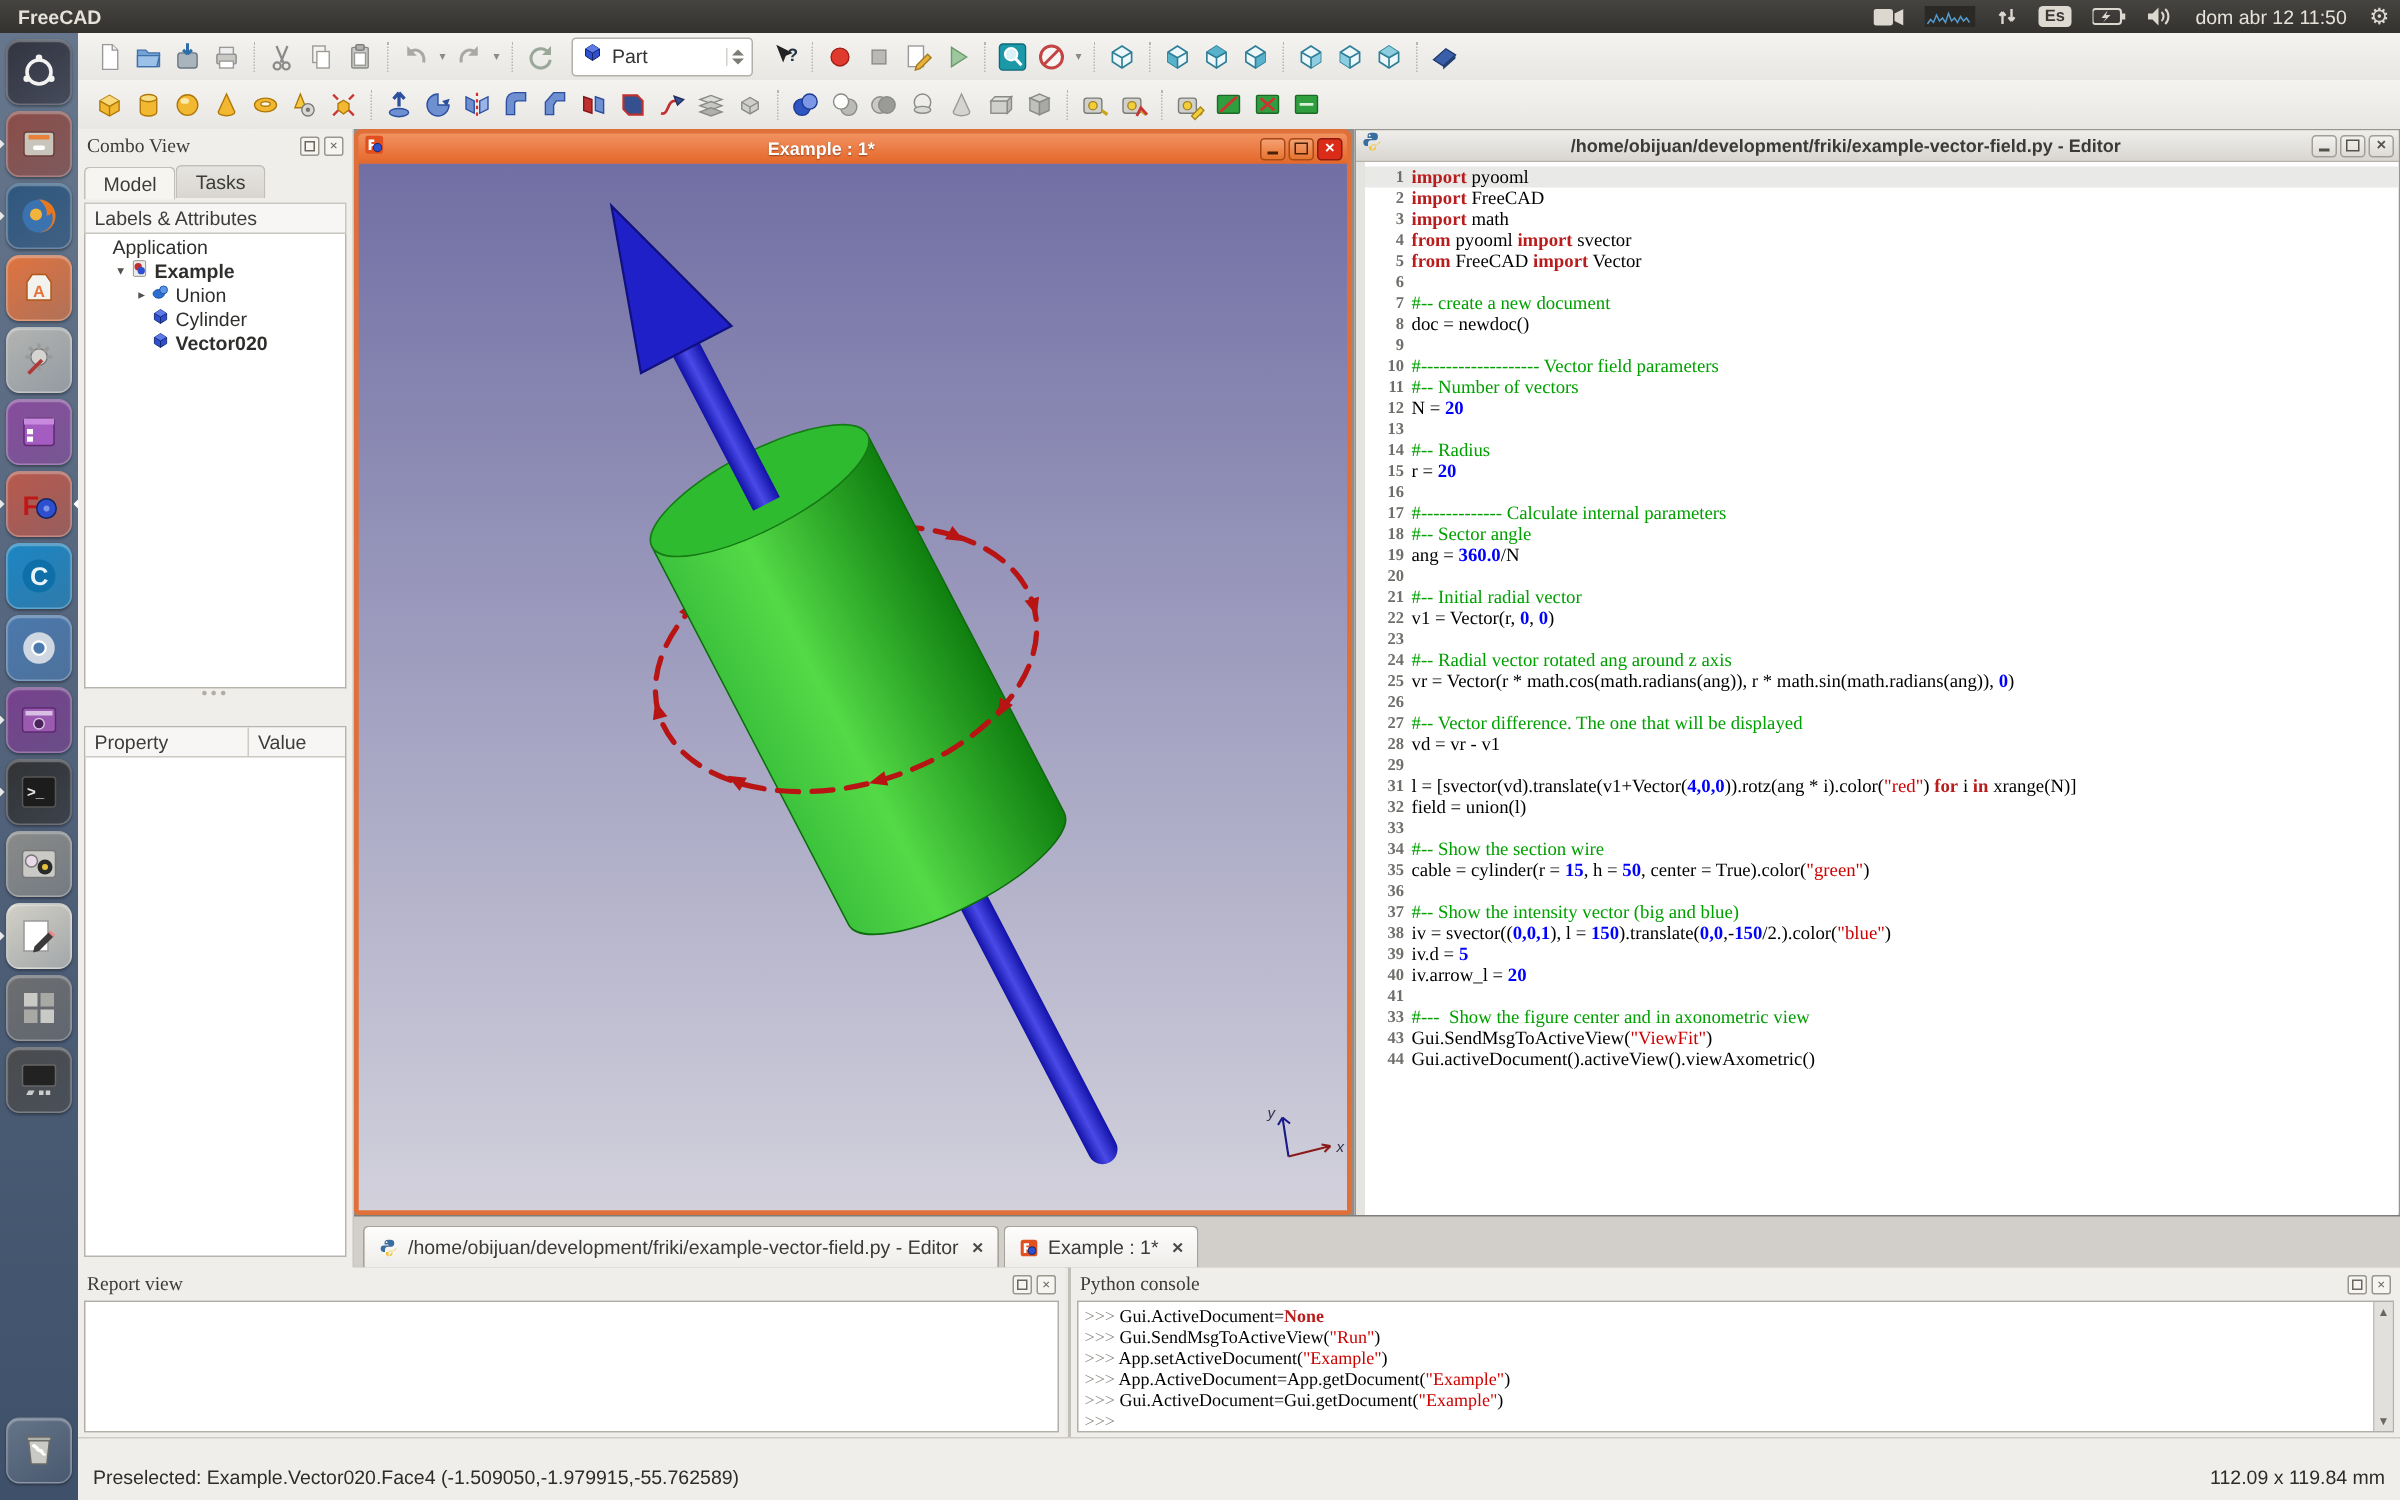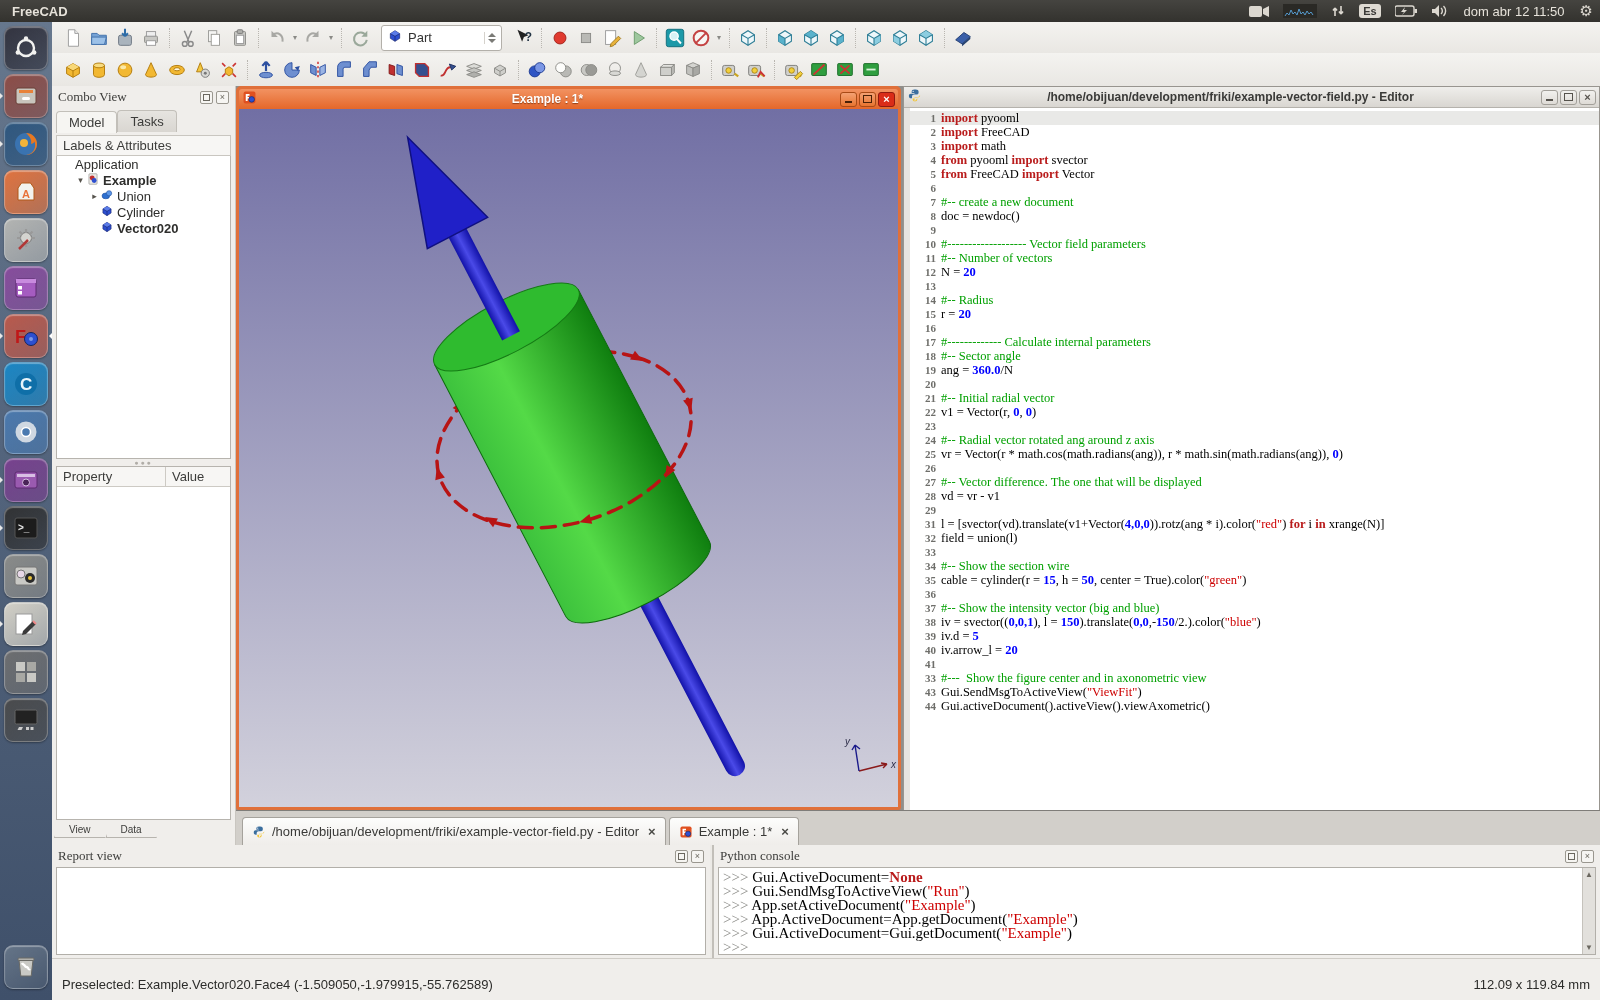--- a/index.html
+++ b/index.html
@@ -56,21 +56,21 @@
           border-radius:4px 4px 0 0;background:linear-gradient(#e6e4e0,#d9d6d1);}
   .cv-tab.active{background:#f6f5f2;position:relative;top:1px;}
   .tree-header{margin:3px 4px 0 4px;font-size:13px;color:#3c3c3a;background:#f7f6f4;
                border:1px solid #c9c6c0;padding:2px 6px;}
   #tree-box{margin:0 4px;background:#fff;border:1px solid #b7b4ae;border-top:none;height:302px;overflow:hidden;}
   .tree-row{display:flex;align-items:center;height:16px;font-size:13px;color:#2e2e2c;}
   .tree-row .expander{width:11px;text-align:center;color:#55524c;font-size:9px;}
   .tree-row .tlabel{margin-left:3px;}
   .tree-row.bold .tlabel{font-weight:bold;}
   .splitterh{height:7px;display:flex;align-items:center;justify-content:center;color:#b0ada7;font-size:7px;letter-spacing:2px;}
-  #prop-table{margin:0 4px;border:1px solid #b7b4ae;background:#fff;height:352px;}
+  #prop-table{margin:18px 4px;border:1px solid #b7b4ae;background:#fff;height:352px;}
   .prop-head{display:flex;background:#f7f6f4;border-bottom:1px solid #cdcac4;}
   .prop-head div{font-size:13px;color:#3c3c3a;padding:2px 6px;}
   .prop-head .c1{width:96px;border-right:1px solid #cdcac4;}
   .vd-tabs{display:flex;margin:2px 0 0 2px;}
   .vd-tab{font-size:10px;color:#3c3c3a;padding:2px 14px;background:#f0eeeb;
           clip-path:polygon(12% 0,88% 0,100% 100%,0 100%);border:1px solid #b7b4ae;border-top:none;}
   
   #mdi-bg{left:236px;top:86px;width:1364px;height:759px;background:#908e8a;}
   #view3d{left:236px;top:86px;width:665px;height:724px;border:3px solid #e0703a;border-radius:5px 5px 3px 3px;
           box-sizing:border-box;background:#e0703a;}
@@ -107,21 +107,21 @@
            display:flex;align-items:flex-end;padding-left:6px;box-sizing:border-box;}
   .mdi-tab{height:27px;background:linear-gradient(#fdfdfc,#efedea);border:1px solid #a5a29c;border-bottom:none;
            border-radius:4px 4px 0 0;display:flex;align-items:center;padding:0 9px;margin-right:3px;font-size:13px;color:#3a3a38;}
   .mdi-tab .tclose{margin-left:9px;font-weight:bold;color:#4a4a46;font-size:13px;}
   .mdi-tab svg{margin-right:6px;}
   
   #reportview{left:52px;top:845px;width:658px;height:113px;background:#f0eeeb;box-sizing:border-box;}
   #pyconsole{left:712px;top:845px;width:888px;height:113px;background:#f0eeeb;box-sizing:border-box;border-left:2px solid #c2bfb9;}
   .panel-body{margin:0 4px;background:#fff;border:1px solid #b2afa9;height:86px;position:relative;overflow:hidden;}
   #console-lines{position:absolute;left:4px;top:2px;font-family:"Liberation Serif","DejaVu Serif",serif;
-                 font-size:15px;line-height:14px;}
+                 font-size:12px;line-height:14px;}
   .scrollbar{position:absolute;right:0;top:0;width:13px;height:100%;background:#e2e0dc;border-left:1px solid #c5c2bc;
              display:flex;flex-direction:column;justify-content:space-between;align-items:center;box-sizing:border-box;}
   .scrollbar .arr{font-size:8px;color:#6a675f;padding:2px 0;}
   
   #statusbar{left:52px;top:958px;width:1548px;height:52px;background:#f0eeeb;border-top:1px solid #cfccc6;
              display:flex;align-items:center;font-size:13px;color:#2c2c2a;box-sizing:border-box;}
   #statusbar .left{margin-left:10px;flex:1;}
   #statusbar .right{margin-right:10px;}
 </style>
 </head>

